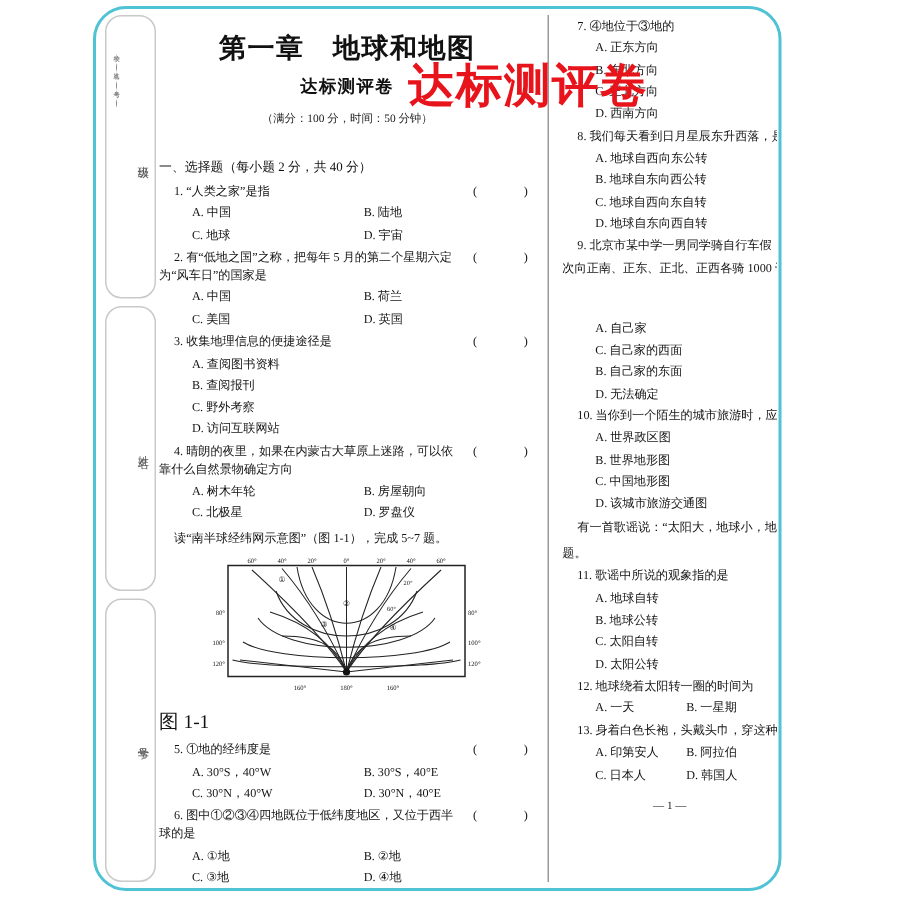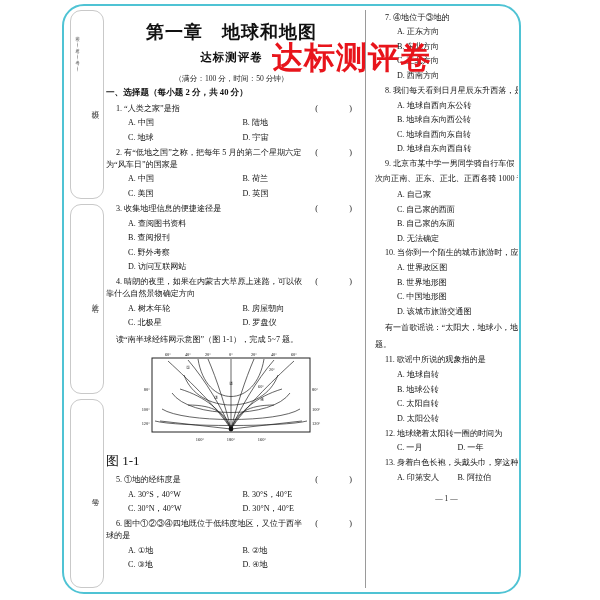--- a/index.html
+++ b/index.html
@@ -106,23 +106,23 @@
     margin: 6px 0 0 0;
     color: #111;
   }
   .meta {
     text-align: center;
     font-size: 7.6px;
     margin: 9px 0 0 0;
     color: #222;
   }
   .sec-head {
-    font-weight: bold;
+    font-weight: normal;
     font-size: 8.6px;
-    margin: 3px 0 2px 0;
+    margin: 22px 0 2px 0;
     color: #111;
   }
   .q {
     font-size: 8.1px;
     margin: 3.5px 0 0 0;
     color: #141414;
     line-height: 1.45;
     position: relative;
     text-indent: 10px;
   }
@@ -392,21 +392,21 @@
         <div class="opt-single">A. 地球自西向东公转</div>
         <div class="opt-single">B. 地球自东向西公转</div>
         <div class="opt-single">C. 地球自西向东自转</div>
         <div class="opt-single">D. 地球自东向西自转</div>
 
         <div class="q">
           <span>9.</span>
           <span>北京市某中学一男同学骑自行车假</span>
         </div>
         <div class="q" style="text-indent:0">次向正南、正东、正北、正西各骑 1000 千米，</div>
-        <div class="opt-single" style="margin-top:4px">A. 自己家</div>
+        <div class="opt-single" style="margin-top:28px">A. 自己家</div>
         <div class="opt-single">C. 自己家的西面</div>
         <div class="opt-single">B. 自己家的东面</div>
         <div class="opt-single">D. 无法确定</div>
 
         <div class="q">
           <span>10.</span>
           <span>当你到一个陌生的城市旅游时，应</span>
         </div>
         <div class="opt-single">A. 世界政区图</div>
         <div class="opt-single">B. 世界地形图</div>
@@ -423,31 +423,35 @@
         <div class="opt-single">A. 地球自转</div>
         <div class="opt-single">B. 地球公转</div>
         <div class="opt-single">C. 太阳自转</div>
         <div class="opt-single">D. 太阳公转</div>
 
         <div class="q">
           <span>12.</span>
           <span>地球绕着太阳转一圈的时间为</span>
         </div>
         <div class="opts">
-          <span class="o">C. 一月</span>
-          <span class="o">D. 一年</span>
+          <span class="o">A. 一天</span>
+          <span class="o">B. 一星期</span>
         </div>
 
         <div class="q">
           <span>13.</span>
           <span>身着白色长袍，头戴头巾，穿这种传</span>
         </div>
         <div class="opts">
           <span class="o">A. 印第安人</span>
           <span class="o">B. 阿拉伯</span>
+        </div>
+        <div class="opts">
+          <span class="o">C. 日本人</span>
+          <span class="o">D. 韩国人</span>
         </div>
 
         <div class="pagenum">— 1 —</div>
 
       </div>
     </div>
   </div>
 
   <div class="watermark">达标测评卷</div>
 

